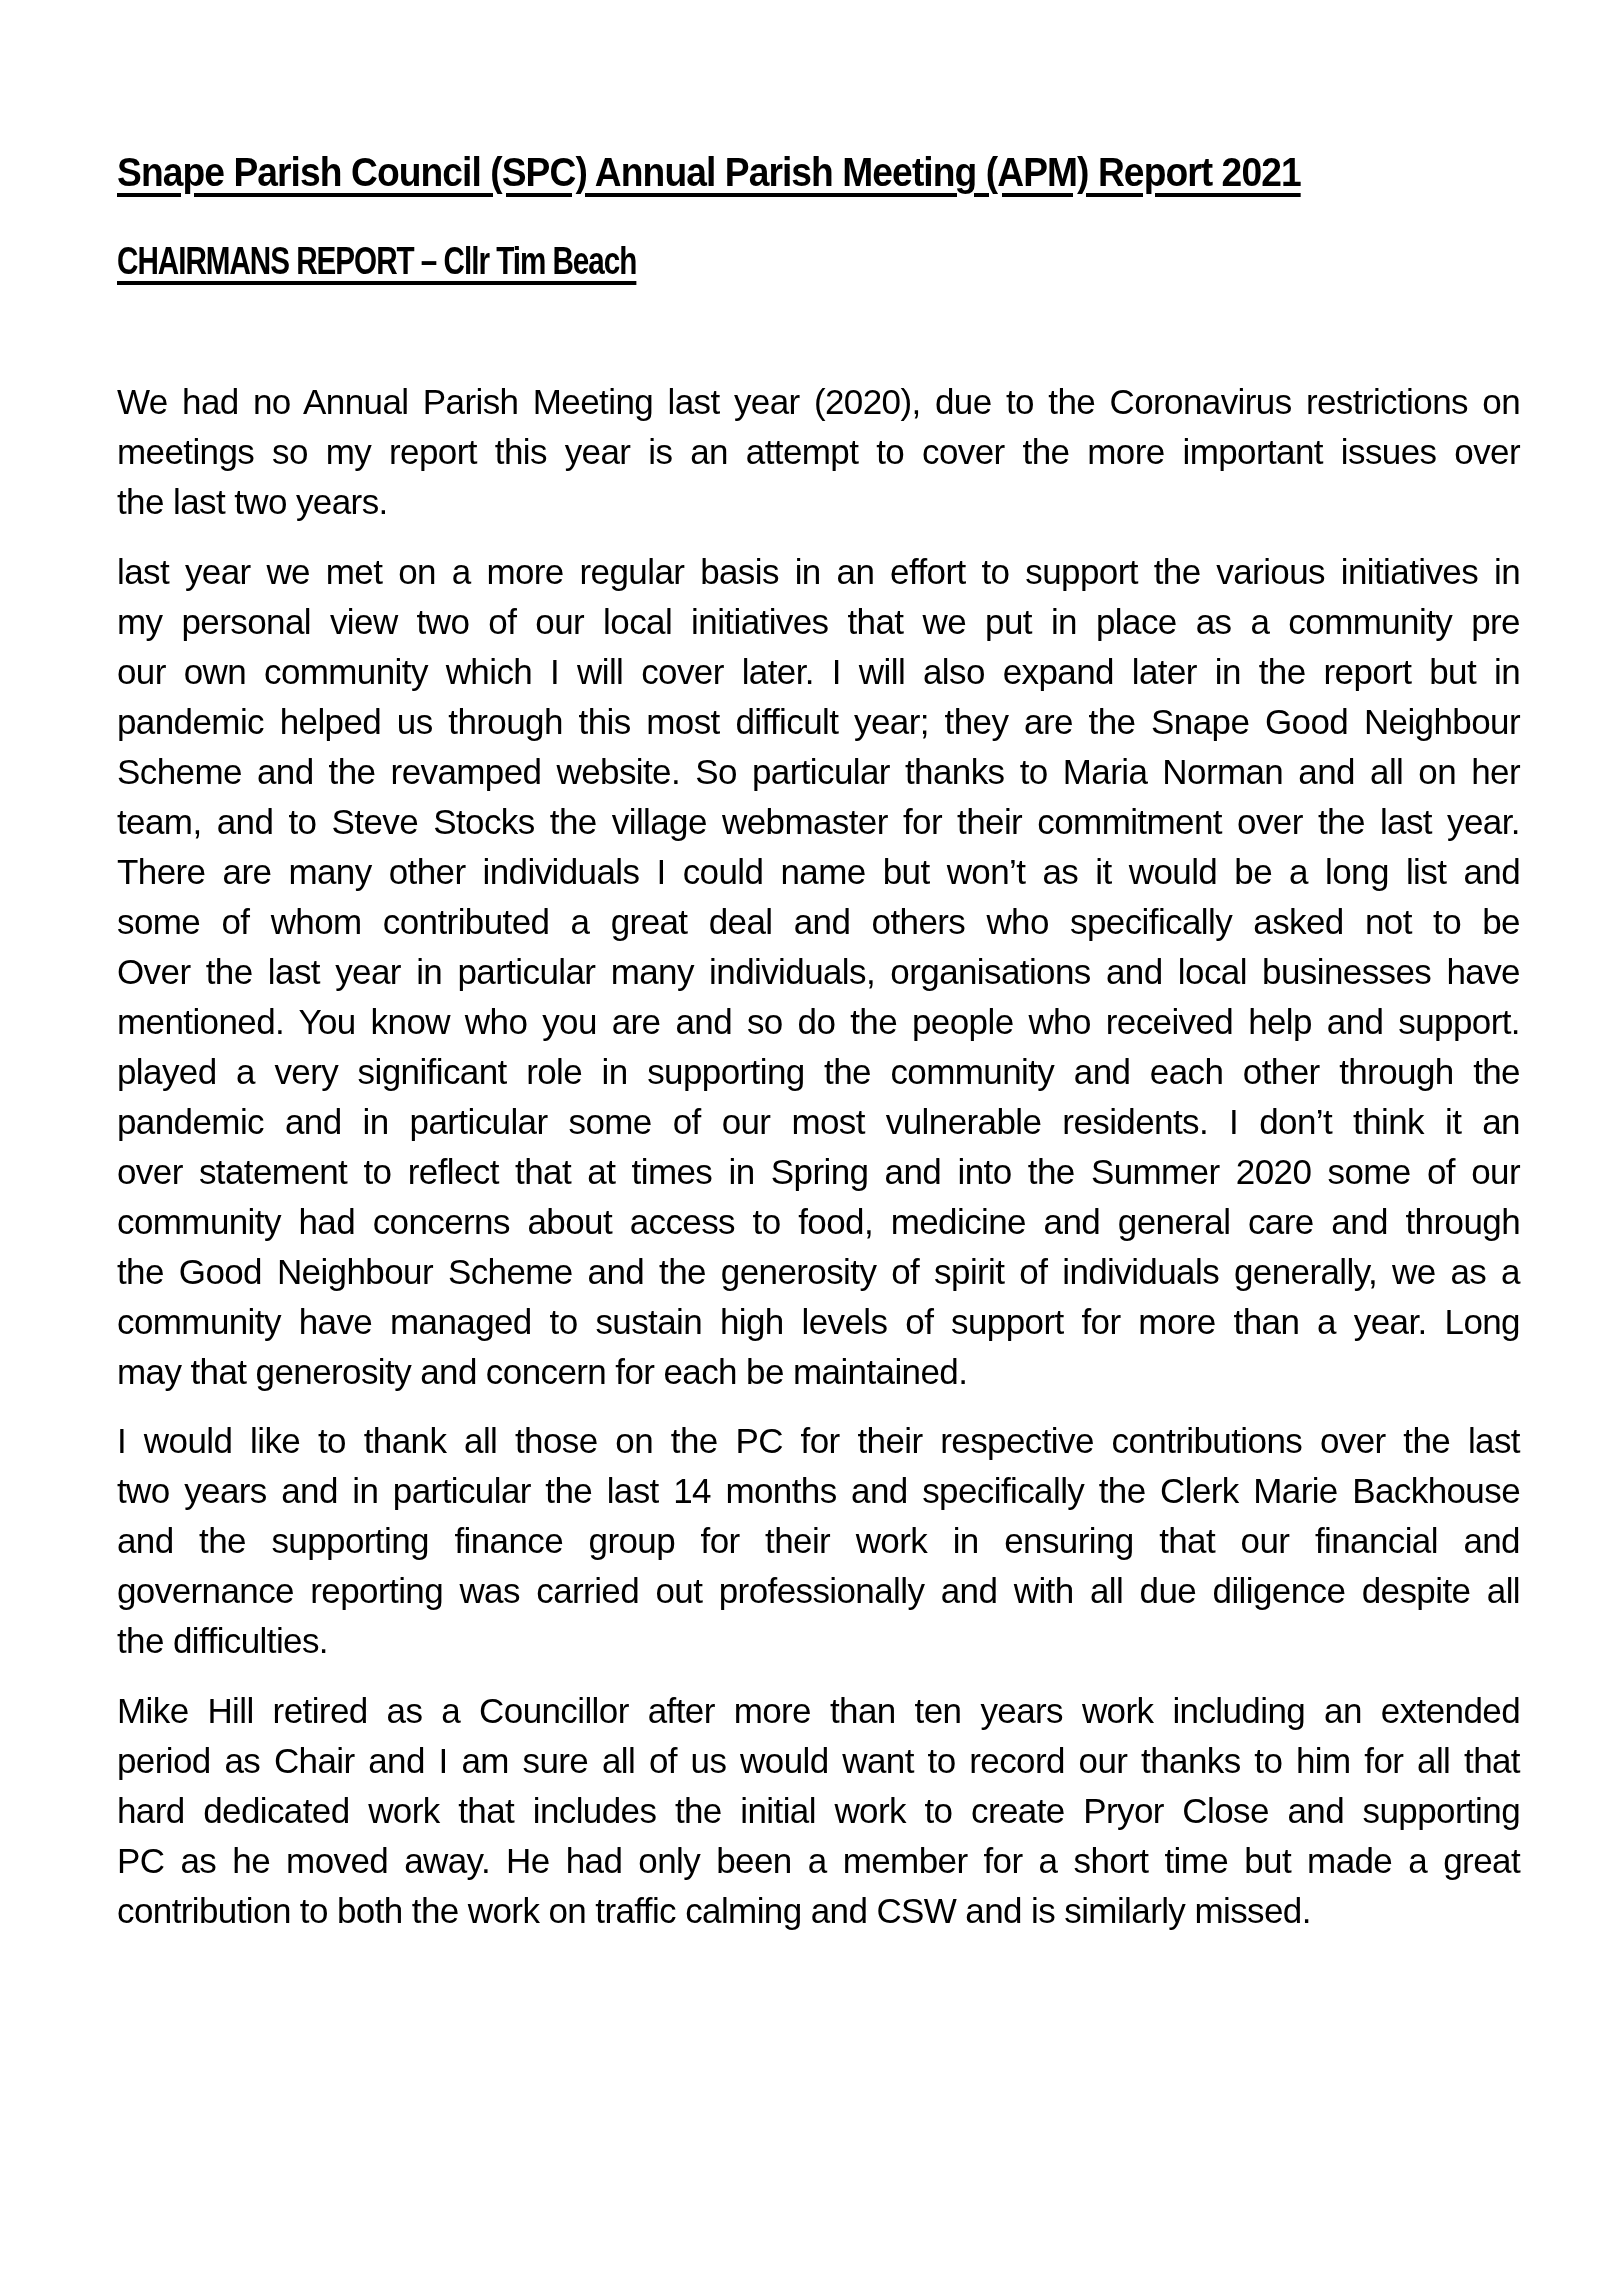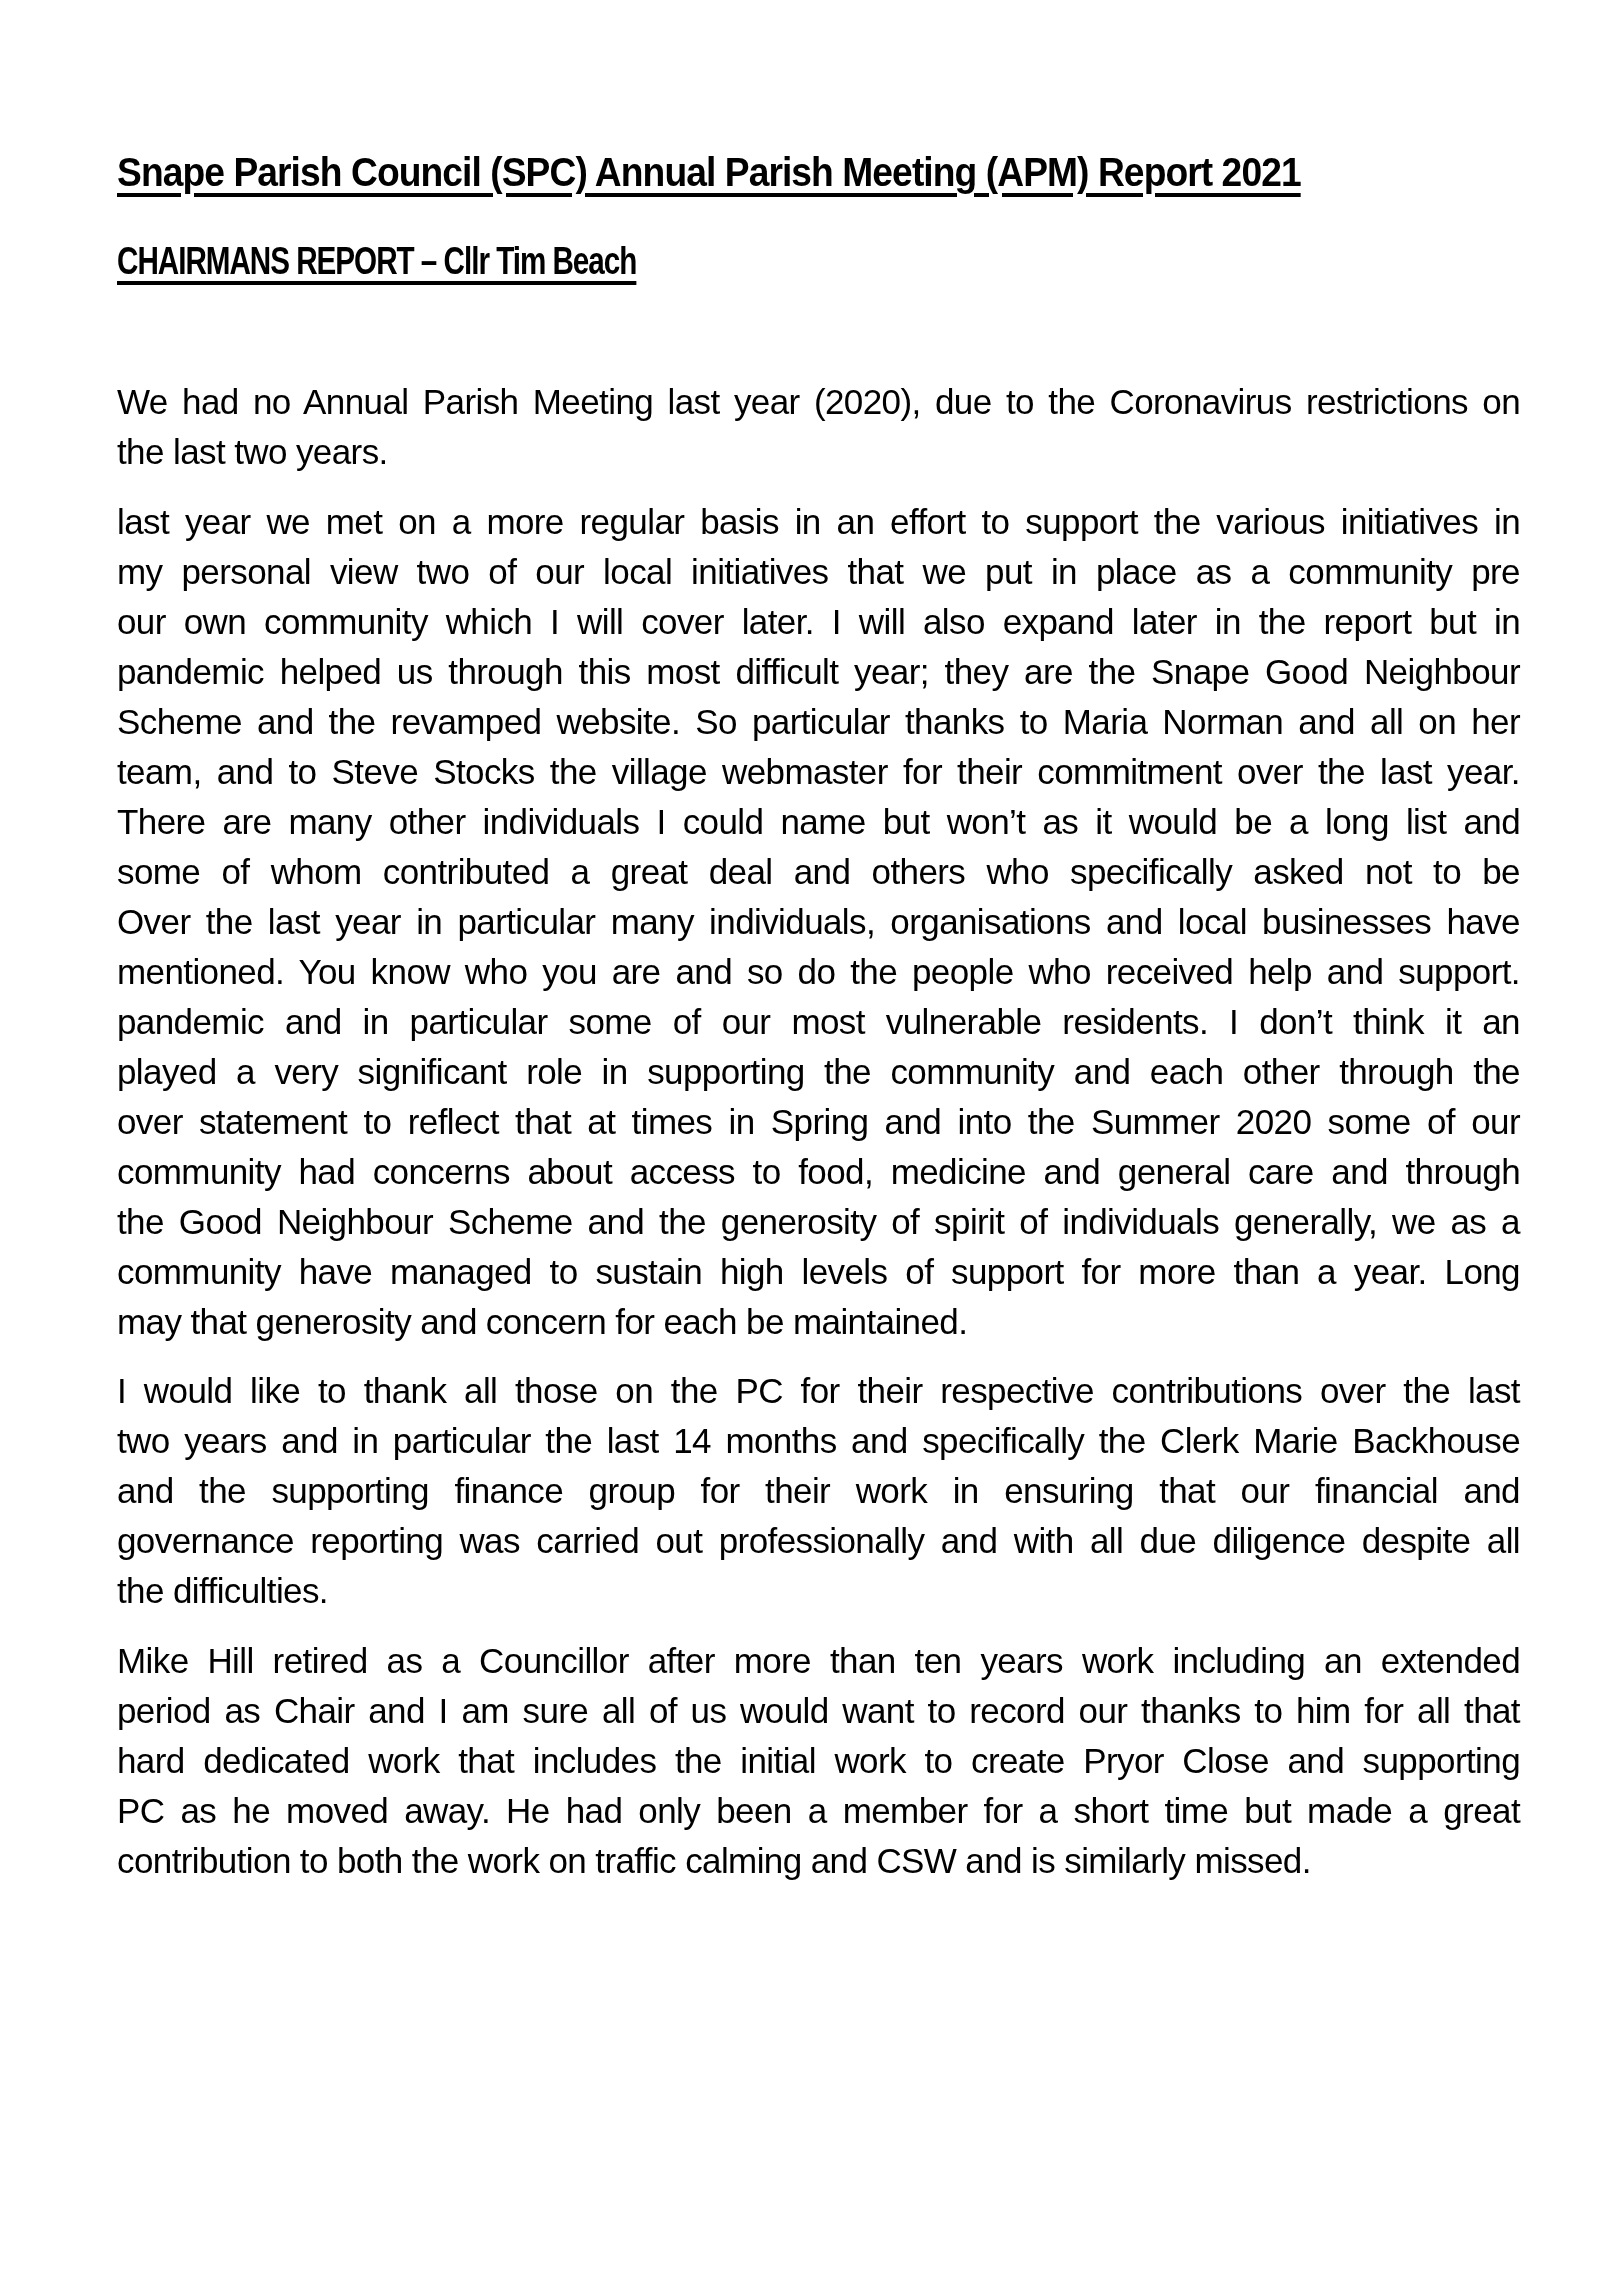--- a/index.html
+++ b/index.html
@@ -83,35 +83,36 @@
 </head>
 <body>
 
 <div class="page">
   <h1 class="doc-title">Snape Parish Council (SPC) Annual Parish Meeting (APM) Report 2021</h1>
   <h2 class="doc-subtitle">CHAIRMANS REPORT – Cllr Tim Beach</h2>
 
   <div class="body">
     <p class="para">
         <span class="line">We had no Annual Parish Meeting last year (2020), due to the Coronavirus restrictions on</span>
+        <span class="line">meetings so my report this year is an attempt to cover the more important issues over</span>
         <span class="line last">the last two years.</span>
       </p>
     <p class="para">
         <span class="line">last year we met on a more regular basis in an effort to support the various initiatives in</span>
         <span class="line">my personal view two of our local initiatives that we put in place as a community pre</span>
         <span class="line">our own community which I will cover later.  I will also expand later in the report but in</span>
         <span class="line">pandemic helped us through this most difficult year; they are the Snape Good Neighbour</span>
         <span class="line">Scheme and the revamped website.  So particular thanks to Maria Norman and all on her</span>
         <span class="line">team, and to Steve Stocks the village webmaster for their commitment over the last year.</span>
         <span class="line">There are many other individuals I could name but won’t as it would be a long list and</span>
         <span class="line">some of whom contributed a great deal and others who specifically asked not to be</span>
         <span class="line">Over the last year in particular many individuals, organisations and local businesses have</span>
         <span class="line">mentioned.  You know who you are and so do the people who received help and support.</span>
+        <span class="line">played a very significant role in supporting the community and each other through the</span>
         <span class="line">pandemic and in particular some of our most vulnerable residents.   I don’t think it an</span>
-        <span class="line">played a very significant role in supporting the community and each other through the</span>
         <span class="line">over statement to reflect that at times in Spring and into the Summer 2020 some of our</span>
         <span class="line">community had concerns about access to food, medicine and general care and through</span>
         <span class="line">the Good Neighbour Scheme and the generosity of spirit of individuals generally, we as a</span>
         <span class="line">community have managed to sustain high levels of support for more than a year.   Long</span>
         <span class="line last">may that generosity and concern for each be maintained.</span>
       </p>
     <p class="para">
         <span class="line">I would like to thank all those on the PC for their respective contributions over the last</span>
         <span class="line">two years and in particular the last 14 months and specifically the Clerk Marie Backhouse</span>
         <span class="line">and the supporting finance group for their work in ensuring that our financial and</span>

